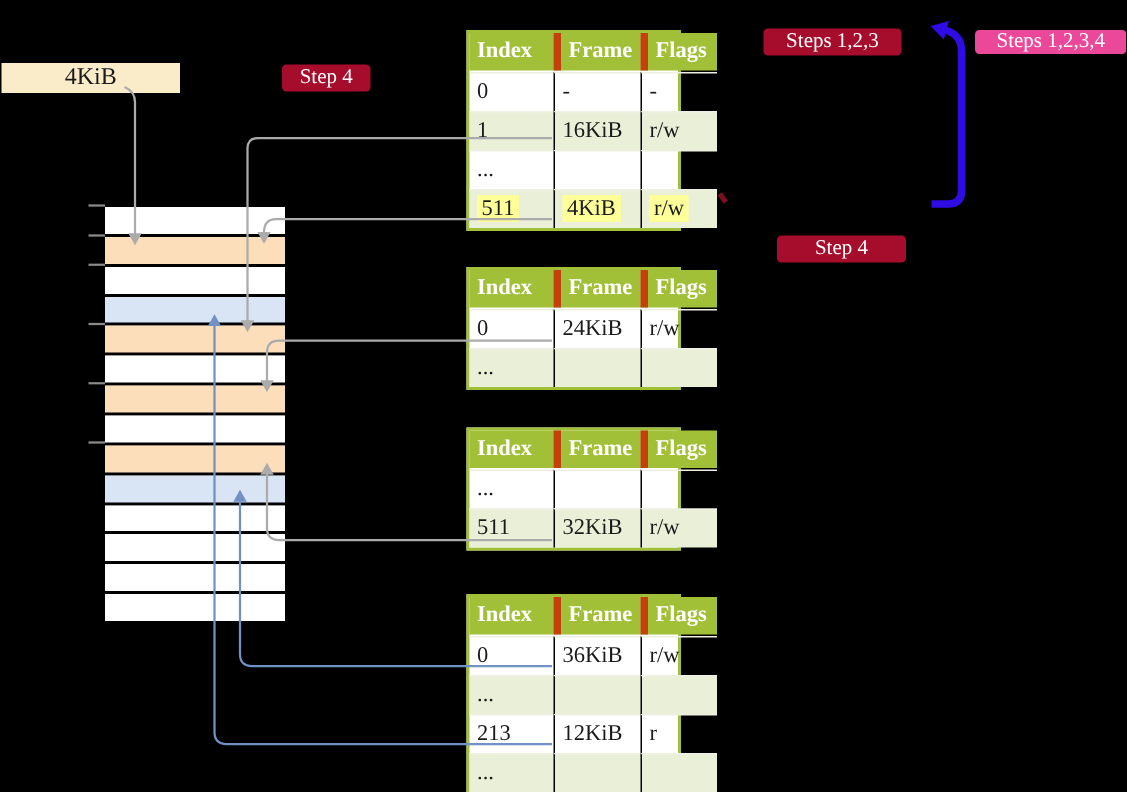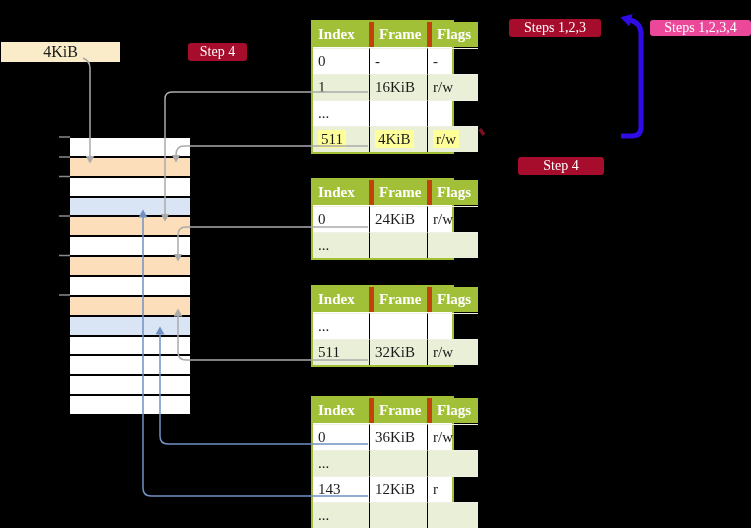--- a/index.html
+++ b/index.html
@@ -108,21 +108,21 @@
   <div class="ptable" id="table-3" style="top:396px">
       <div class="tcell hcell">Index</div>
       <div class="tcell hcell">Frame</div>
       <div class="tcell hcell">Flags</div>
       <div class="dcell tcell c0">0</div>
       <div class="dcell tcell c1">36KiB</div>
       <div class="dcell tcell c2">r/w</div>
       <div class="dcell tcell c0 shade">...</div>
       <div class="dcell tcell c1 shade"></div>
       <div class="dcell tcell c2 shade"></div>
-      <div class="dcell tcell c0">143</div>
+      <div class="dcell tcell c0">213</div>
       <div class="dcell tcell c1">12KiB</div>
       <div class="dcell tcell c2">r</div>
       <div class="dcell tcell c0 shade">...</div>
       <div class="dcell tcell c1 shade"></div>
       <div class="dcell tcell c2 shade"></div>
     </div>
 
   <svg id="overlay" width="751" height="528" viewBox="0 0 751 528">
     <defs>
       <marker id="ag" markerUnits="userSpaceOnUse" markerWidth="9" markerHeight="9" refX="0.5" refY="4.5" orient="auto">

